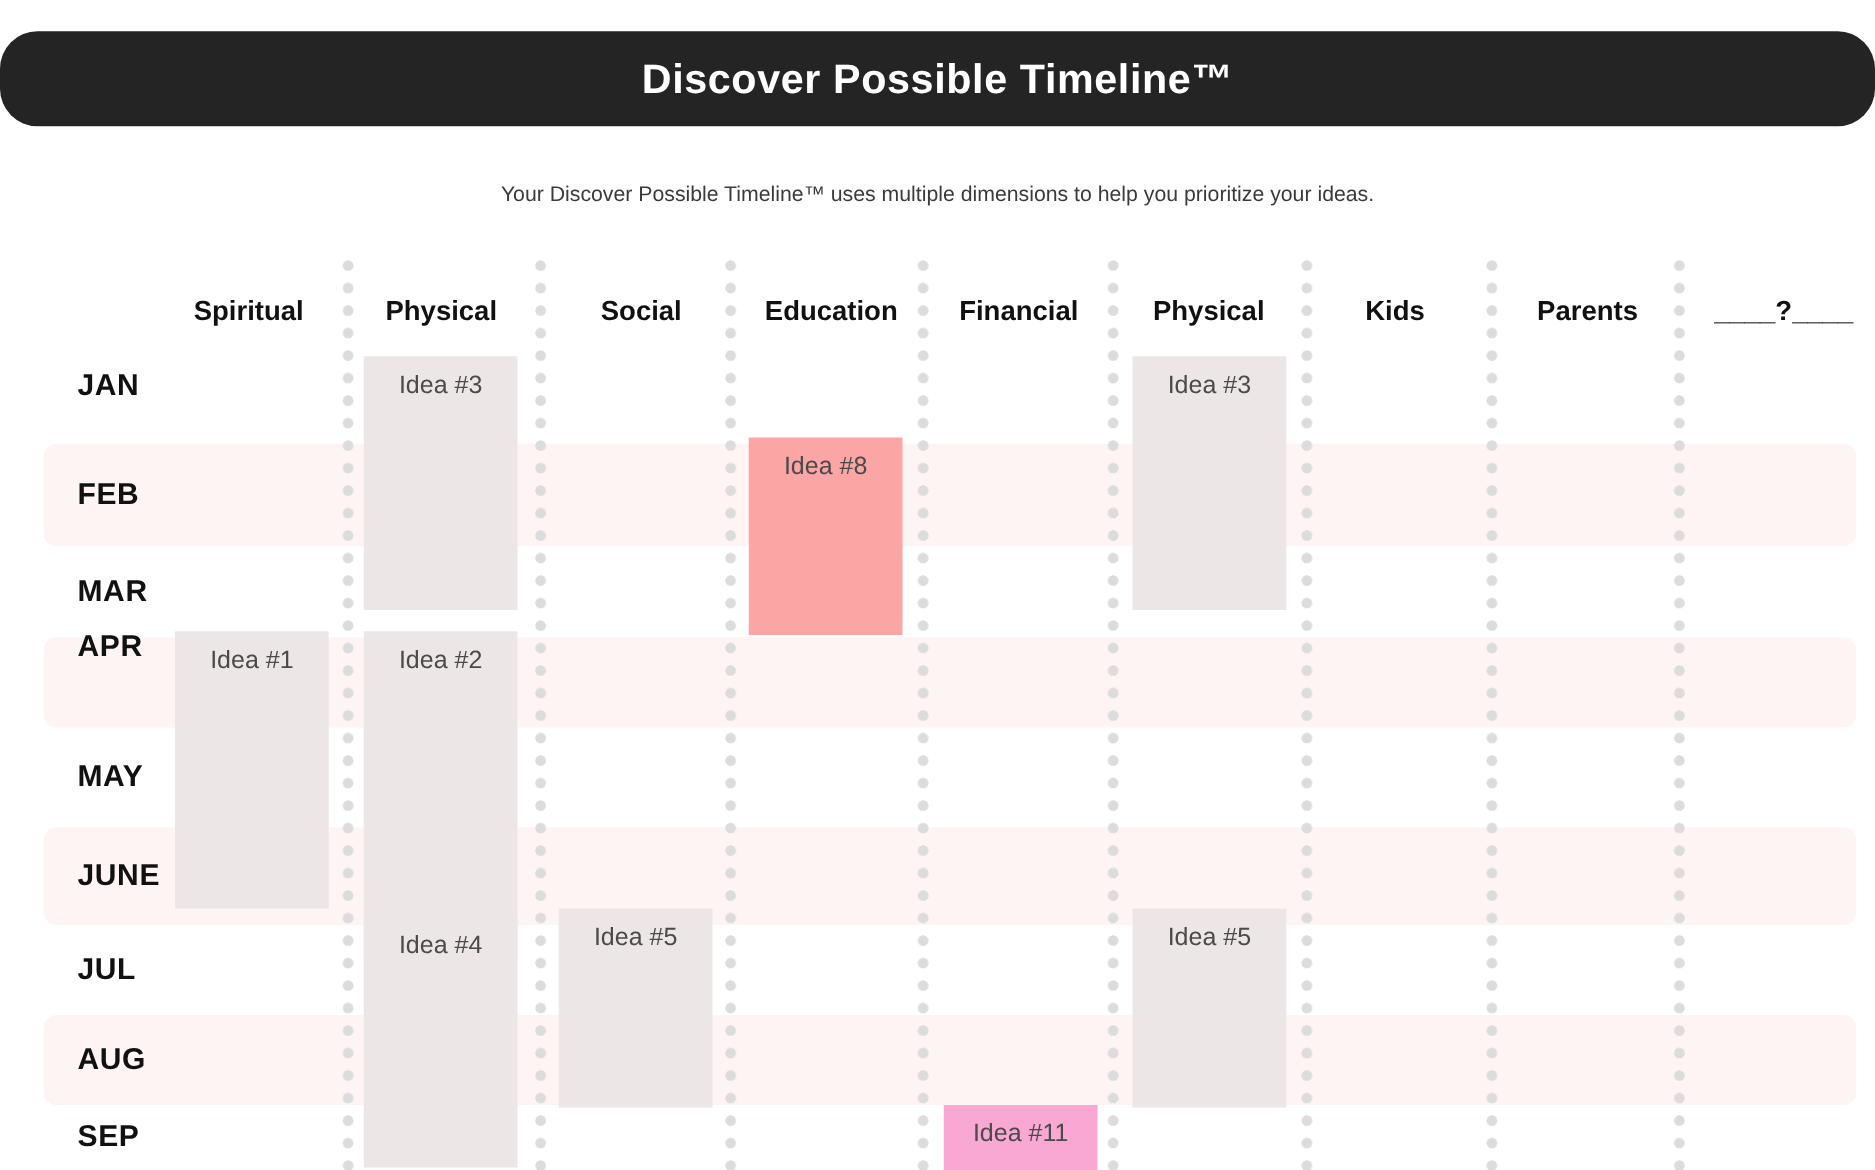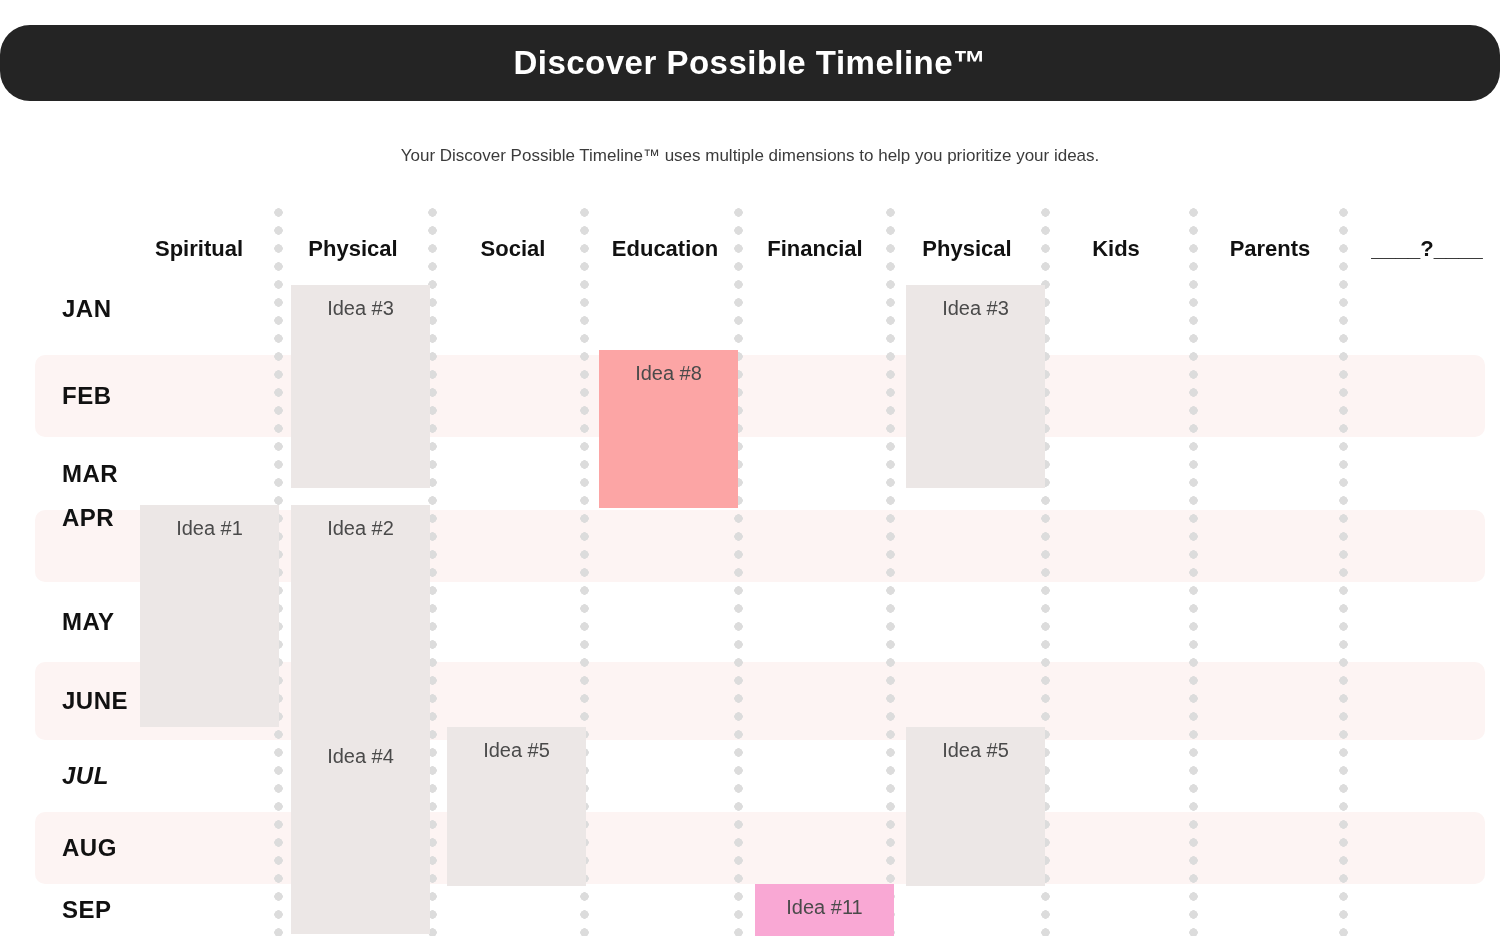--- a/index.html
+++ b/index.html
@@ -98,21 +98,20 @@
     font-weight: bold;
     color: #111111;
     letter-spacing: 0.5px;
     font-family: "Liberation Sans", sans-serif;
   }
 
   
   .idea-block {
     position: absolute;
     background: #ece7e6;
-    padding-left: 16px;
   }
   .idea-block .idea-label {
     position: absolute;
     top: 12px;
     left: 0;
     width: 100%;
     text-align: center;
     font-size: 20px;
     color: #4a4a4a;
     font-weight: 400;
@@ -143,21 +142,21 @@
     <div class="col-header" style="left: 877px; width: 180px;">Physical</div>
     <div class="col-header" style="left: 1026px; width: 180px;">Kids</div>
     <div class="col-header" style="left: 1180px; width: 180px;">Parents</div>
     <div class="col-header" style="left: 1337px; width: 180px;">____?____</div>
     <div class="month-label" style="top: 295px;">JAN</div>
     <div class="month-label" style="top: 382px;">FEB</div>
     <div class="month-label" style="top: 459.5px;">MAR</div>
     <div class="month-label" style="top: 504px;">APR</div>
     <div class="month-label" style="top: 608px;">MAY</div>
     <div class="month-label" style="top: 687px;">JUNE</div>
-    <div class="month-label" style="top: 762px; font-style: italic;">JUL</div>
+    <div class="month-label" style="top: 762px;">JUL</div>
     <div class="month-label" style="top: 834px;">AUG</div>
     <div class="month-label" style="top: 896px;">SEP</div>
     <div class="idea-block" style="left: 291px; top: 285px; width: 123px; height: 203px; background: rgb(236, 231, 230);">
       <span class="idea-label">Idea #3</span>
     </div>
     <div class="idea-block" style="left: 599px; top: 350px; width: 123px; height: 158px; background: #fca5a5;">
       <span class="idea-label">Idea #8</span>
     </div>
     <div class="idea-block" style="left: 906px; top: 285px; width: 123px; height: 203px; background: rgb(236, 231, 230);">
       <span class="idea-label">Idea #3</span>

